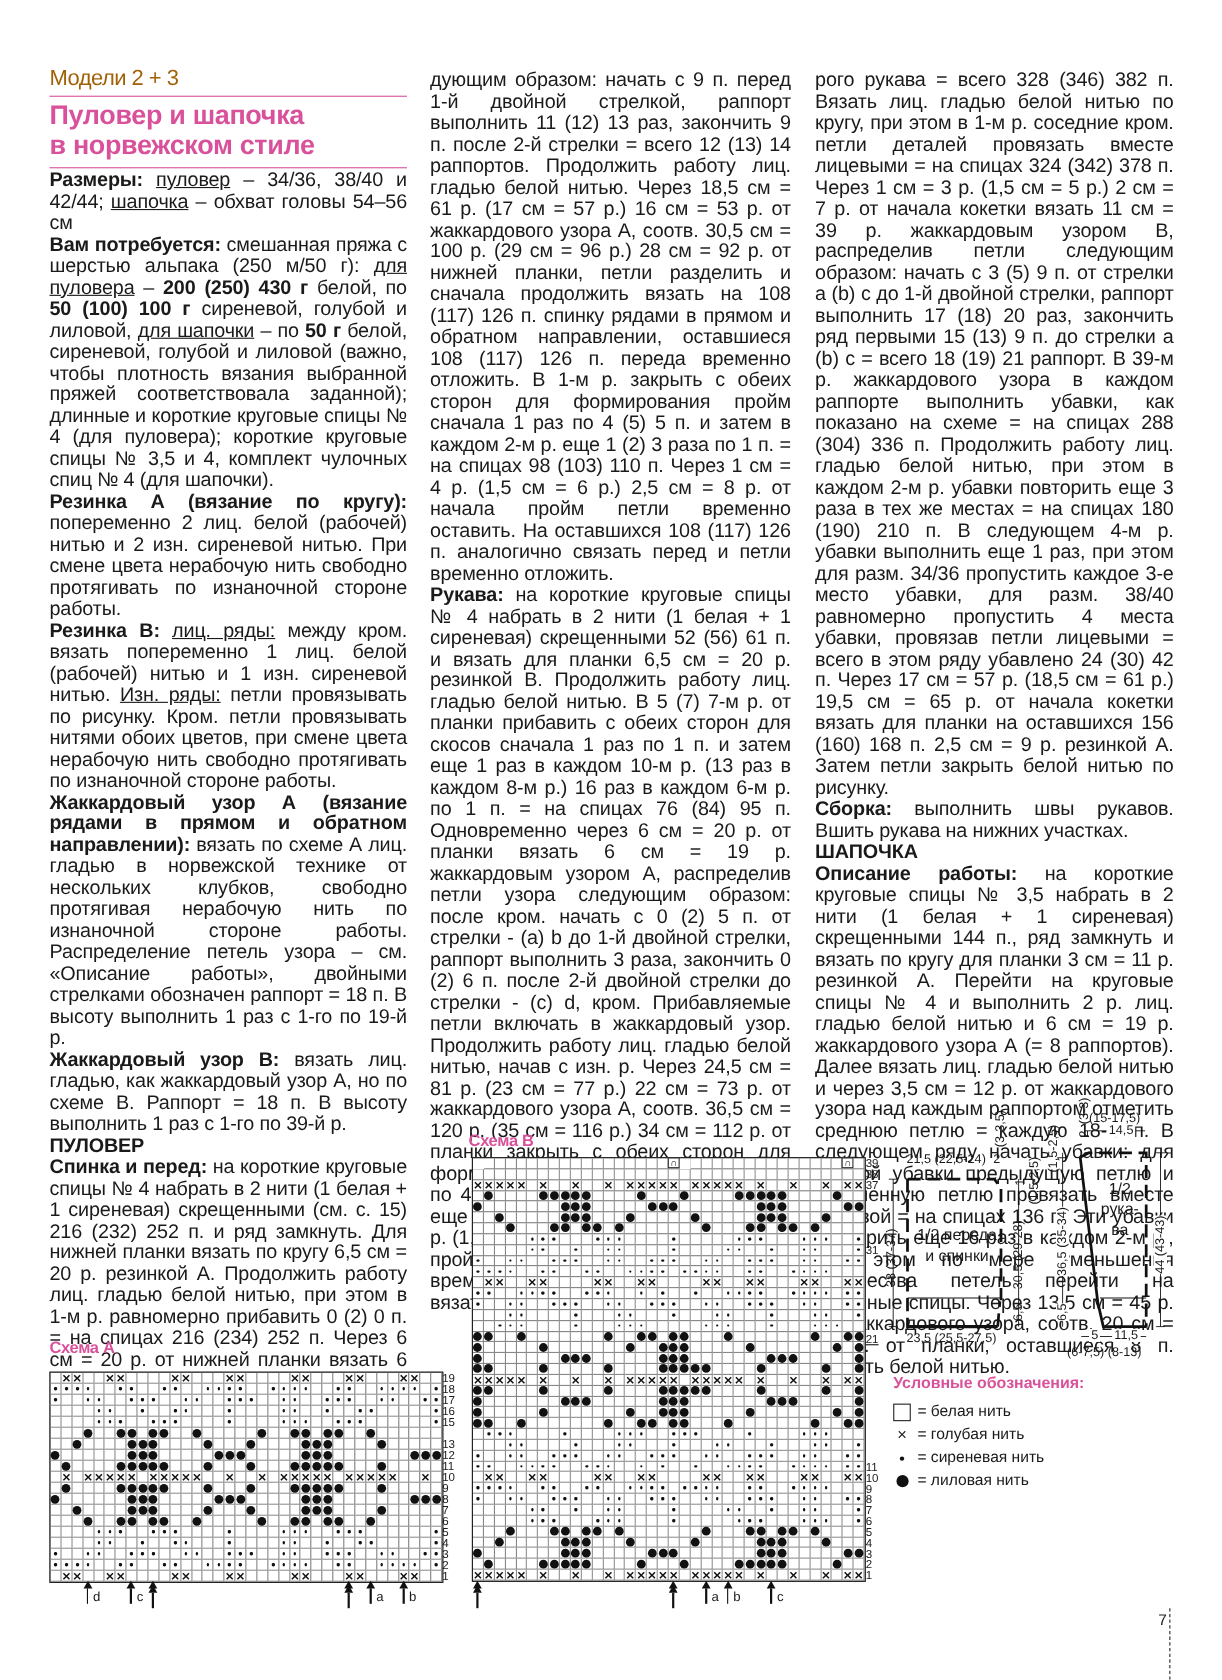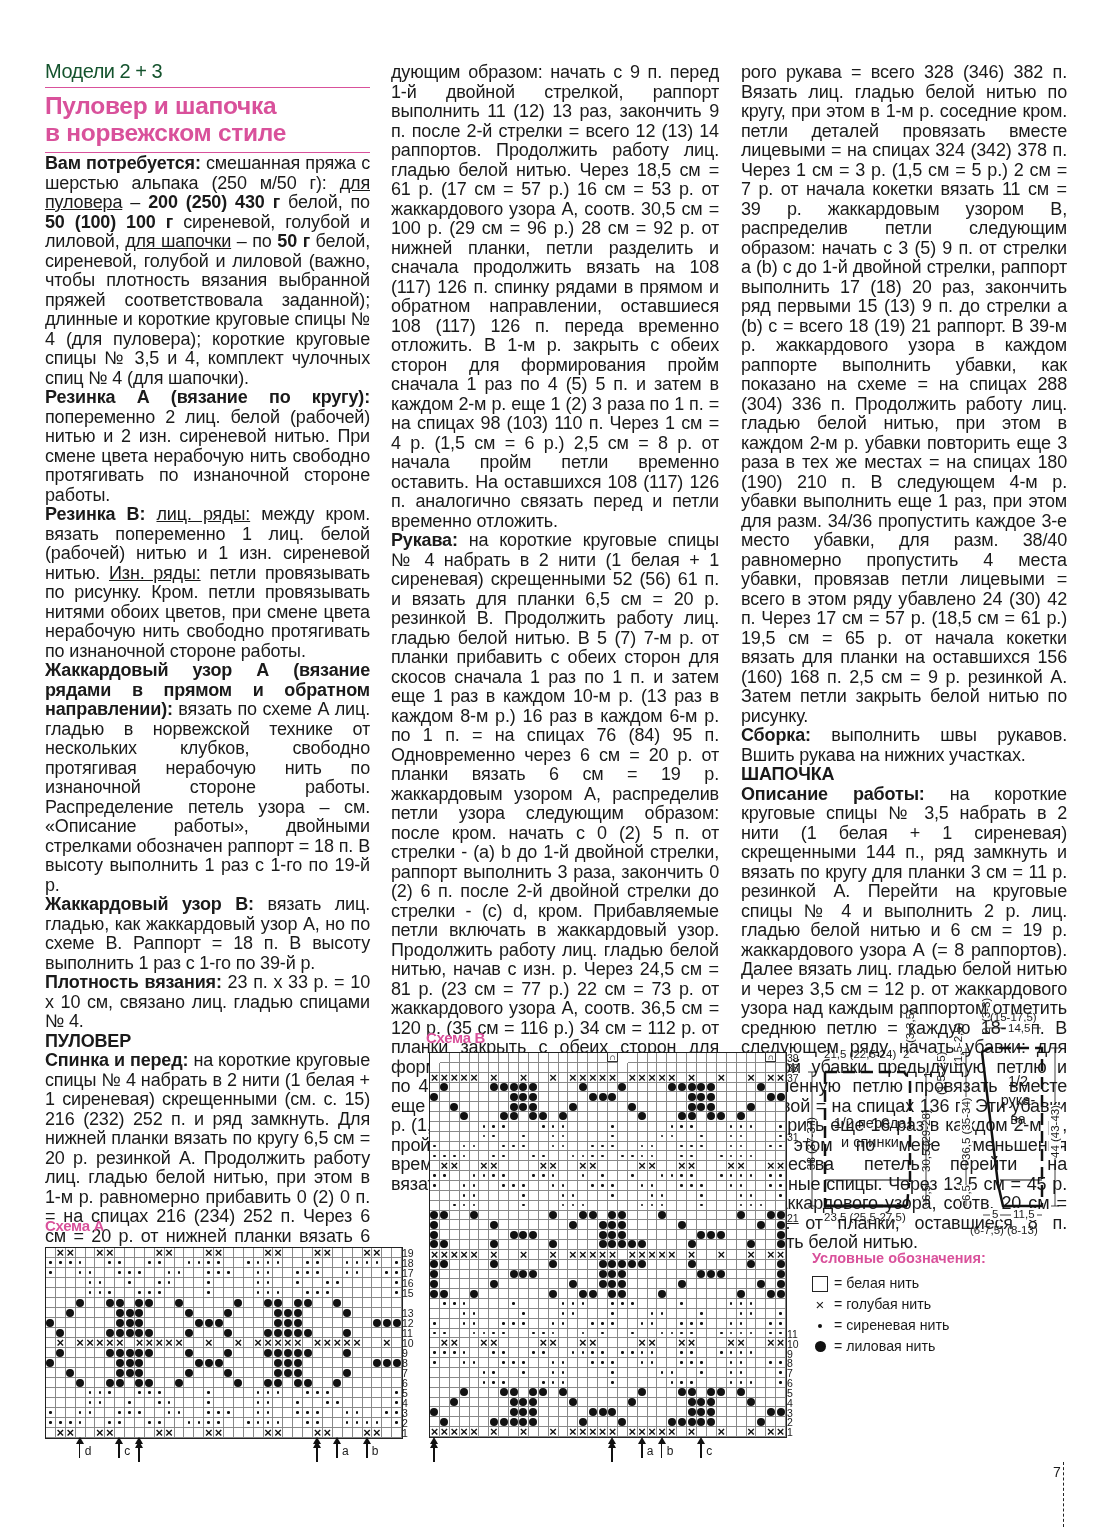--- a/index.html
+++ b/index.html
@@ -5,21 +5,21 @@
   * { box-sizing: border-box; margin: 0; padding: 0; }
   html, body { width: 1111px; height: 1527px; background: #ffffff; overflow: hidden; }
   body { position: relative; font-family: "Liberation Sans", "DejaVu Sans", sans-serif; color: #1a1a1a; }
   .col { position: absolute; font-size: 18px; line-height: 19.5px; text-align: justify; letter-spacing: -0.15px; }
   .col p { margin: 0; }
   .col b { font-weight: bold; }
   .col u { text-decoration: underline; }
   .c1 { left: 45px; top: 154px; width: 325px; }
   .c2 { left: 391px; top: 63px; width: 328px; }
   .c3 { left: 741px; top: 63px; width: 326px; }
-  .kicker { position: absolute; left: 45px; top: 60px; width: 325px; font-size: 20px; color: #14532d; border-bottom: 1.5px solid #d9519b; padding-bottom: 4px; letter-spacing: -0.5px; }
+  .kicker { position: absolute; left: 45px; top: 60px; width: 325px; font-size: 20px; color: #a16207; border-bottom: 1.5px solid #d9519b; padding-bottom: 4px; letter-spacing: -0.5px; }
   .title { position: absolute; left: 45px; top: 92px; width: 325px; font-size: 24.5px; line-height: 27px; font-weight: bold; color: #d9519b; border-bottom: 1.5px solid #d9519b; padding-bottom: 6px; letter-spacing: -0.3px; }
   .section-head { font-weight: bold; }
   .schema-title { position: absolute; font-size: 15px; font-weight: bold; color: #d9519b; letter-spacing: -0.3px; }
   .grid { position: absolute; display: grid; border: 1.2px solid #222; background: #222; gap: 0; }
   .cell { background: #fff; border-right: 0.6px solid #888; border-bottom: 0.6px solid #888; display: flex; align-items: center; justify-content: center; font-size: 10px; line-height: 1; color: #111; }
   .cell.x::before { content: "\00D7"; font-size: 13px; font-weight: bold; }
   .cell.o::before { content: ""; width: 2.6px; height: 2.6px; border-radius: 50%; background: #111; }
   .cell.O::before { content: ""; width: 8px; height: 8px; border-radius: 50%; background: #111; }
   .cell.d::before { content: "\2229"; font-size: 9px; font-weight: bold; border: 0.8px solid #333; padding: 0 1px; line-height: 8px; }
   .cell.gap { background: #fff; border: none; }
@@ -46,26 +46,26 @@
 </head>
 <body>
 
 <div class="kicker">Модели 2 + 3</div>
 <div class="title">
   <span>Пуловер и шапочка</span><br>
   <span>в норвежском стиле</span>
 </div>
 
 <div class="col c1">
+  <p><b>Размеры:</b> <u>пуловер</u><span> – 34/36, 38/40 и 42/44; </span><u>шапочка</u><span> – обхват головы 54–56 см</span></p>
   <p><b>Вам потребуется:</b><span> смешанная пряжа с шерстью альпака (250 м/50 г): </span><u>для пуловера</u><span> – </span><b>200 (250) 430 г</b><span> белой, по </span><b>50 (100) 100 г</b><span> сиреневой, голубой и лиловой, </span><u>для шапочки</u><span> – по </span><b>50 г</b><span> белой, сиреневой, голубой и лиловой (важно, чтобы плотность вязания выбранной пряжей соответствовала заданной); длинные и короткие круговые спицы № 4 (для пуловера); короткие круговые спицы № 3,5 и 4, комплект чулочных спиц № 4 (для шапочки).</span></p>
   <p><b>Резинка А (вязание по кругу):</b><span> попеременно 2 лиц. белой (рабочей) нитью и 2 изн. сиреневой нитью. При смене цвета нерабочую нить свободно протягивать по изнаночной стороне работы.</span></p>
   <p><b>Резинка В:</b> <u>лиц. ряды:</u><span> между кром. вязать попеременно 1 лиц. белой (рабочей) нитью и 1 изн. сиреневой нитью. </span><u>Изн. ряды:</u><span> петли провязывать по рисунку. Кром. петли провязывать нитями обоих цветов, при смене цвета нерабочую нить свободно протягивать по изнаночной стороне работы.</span></p>
   <p><b>Жаккардовый узор А (вязание рядами в прямом и обратном направлении):</b><span> вязать по схеме А лиц. гладью в норвежской технике от нескольких клубков, свободно протягивая нерабочую нить по изнаночной стороне работы. Распределение петель узора – см. «Описание работы», двойными стрелками обозначен раппорт = 18 п. В высоту выполнить 1 раз с 1-го по 19-й р.</span></p>
   <p><b>Жаккардовый узор В:</b><span> вязать лиц. гладью, как жаккардовый узор А, но по схеме В. Раппорт = 18 п. В высоту выполнить 1 раз с 1-го по 39-й р.</span></p>
-  <p><b>Плотность вязания:</b><span> 23 п. х 33 р. = 10 х 10 см, связано лиц. гладью спицами № 4.</span></p>
   <p class="section-head">ПУЛОВЕР</p>
   <p><b>Спинка и перед:</b><span> на короткие круговые спицы № 4 набрать в 2 нити (1 белая + 1 сиреневая) скрещенными (см. с. 15) 216 (232) 252 п. и ряд замкнуть. Для нижней планки вязать по кругу 6,5 см = 20 р. резинкой А. Продолжить работу лиц. гладью белой нитью, при этом в 1-м р. равномерно прибавить 0 (2) 0 п. = на спицах 216 (234) 252 п. Через 6 см = 20 р. от нижней планки вязать 6 см = 19 р. жаккардовым узором А, распределив петли узора сле-</span></p>
 </div>
 
 <div class="col c2">
   <p>дующим образом: начать с 9 п. перед 1-й двойной стрелкой, раппорт выполнить 11 (12) 13 раз, закончить 9 п. после 2-й стрелки = всего 12 (13) 14 раппортов. Продолжить работу лиц. гладью белой нитью. Через 18,5 см = 61 р. (17 см = 57 р.) 16 см = 53 р. от жаккардового узора А, соотв. 30,5 см = 100 р. (29 см = 96 р.) 28 см = 92 р. от нижней планки, петли разделить и сначала продолжить вязать на 108 (117) 126 п. спинку рядами в прямом и обратном направлении, оставшиеся 108 (117) 126 п. переда временно отложить. В 1-м р. закрыть с обеих сторон для формирования пройм сначала 1 раз по 4 (5) 5 п. и затем в каждом 2-м р. еще 1 (2) 3 раза по 1 п. = на спицах 98 (103) 110 п. Через 1 см = 4 р. (1,5 см = 6 р.) 2,5 см = 8 р. от начала пройм петли временно оставить. На оставшихся 108 (117) 126 п. аналогично связать перед и петли временно отложить.</p>
   <p><b>Рукава:</b><span> на короткие круговые спицы № 4 набрать в 2 нити (1 белая + 1 сиреневая) скрещенными 52 (56) 61 п. и вязать для планки 6,5 см = 20 р. резинкой В. Продолжить работу лиц. гладью белой нитью. В 5 (7) 7-м р. от планки прибавить с обеих сторон для скосов сначала 1 раз по 1 п. и затем еще 1 раз в каждом 10-м р. (13 раз в каждом 8-м р.) 16 раз в каждом 6-м р. по 1 п. = на спицах 76 (84) 95 п. Одновременно через 6 см = 20 р. от планки вязать 6 см = 19 р. жаккардовым узором А, распределив петли узора следующим образом: после кром. начать с 0 (2) 5 п. от стрелки - (a) b до 1-й двойной стрелки, раппорт выполнить 3 раза, закончить 0 (2) 6 п. после 2-й двойной стрелки до стрелки - (c) d, кром. Прибавляемые петли включать в жаккардовый узор. Продолжить работу лиц. гладью белой нитью, начав с изн. р. Через 24,5 см = 81 р. (23 см = 77 р.) 22 см = 73 р. от жаккардового узора А, соотв. 36,5 см = 120 р. (35 см = 116 р.) 34 см = 112 р. от планки закрыть с обеих сторон для формирования проймы сначала 1 раз по 4 (5) 5 п. и затем в каждом 2-м р. еще 1 (2) 2 раза по 1 п. Через 1 см = 4 р. (1,5 см = 6 р.) 2,5 см = 8 р. от начала проймы оставшиеся 66 (70) 81 п. временно отложить. Второй рукав вязать аналогично.</span></p>
 </div>
 
 <div class="col c3">

